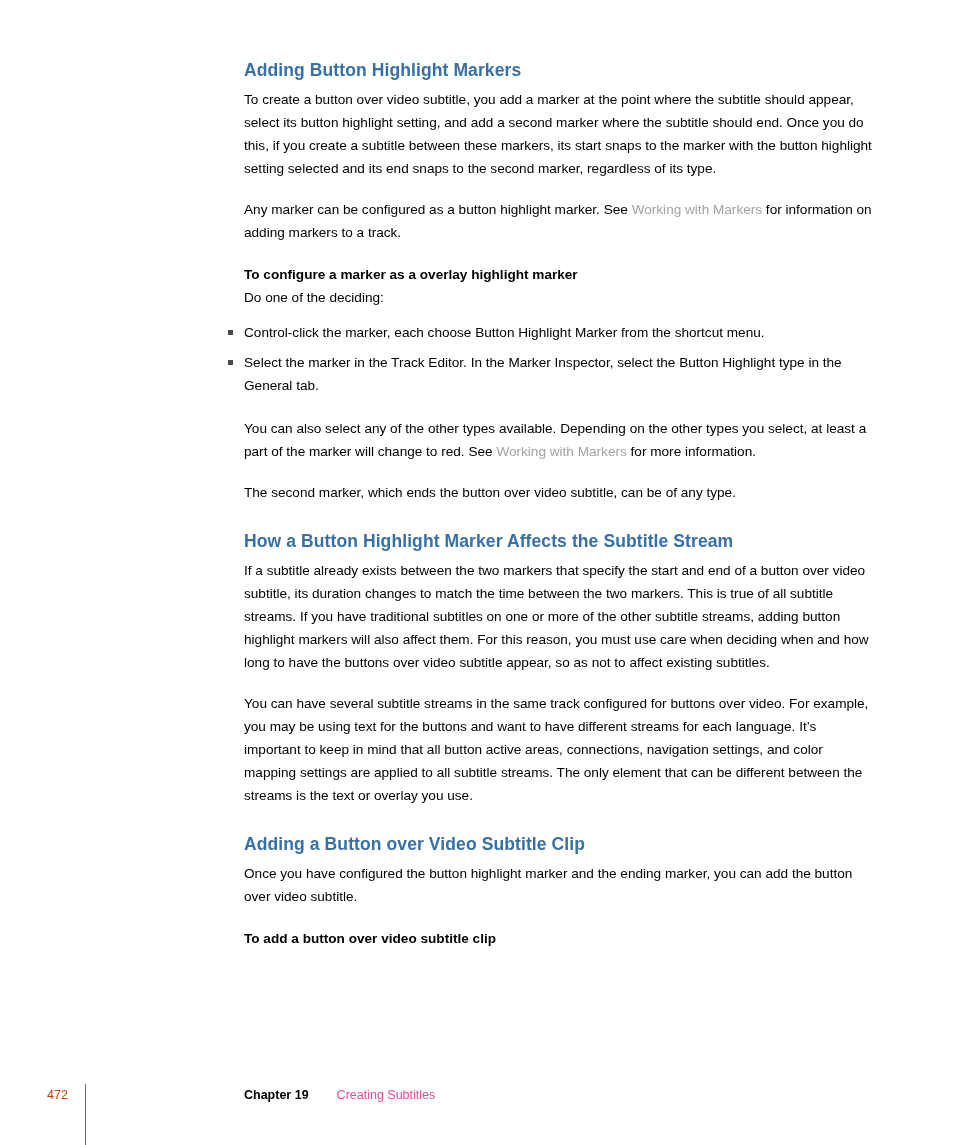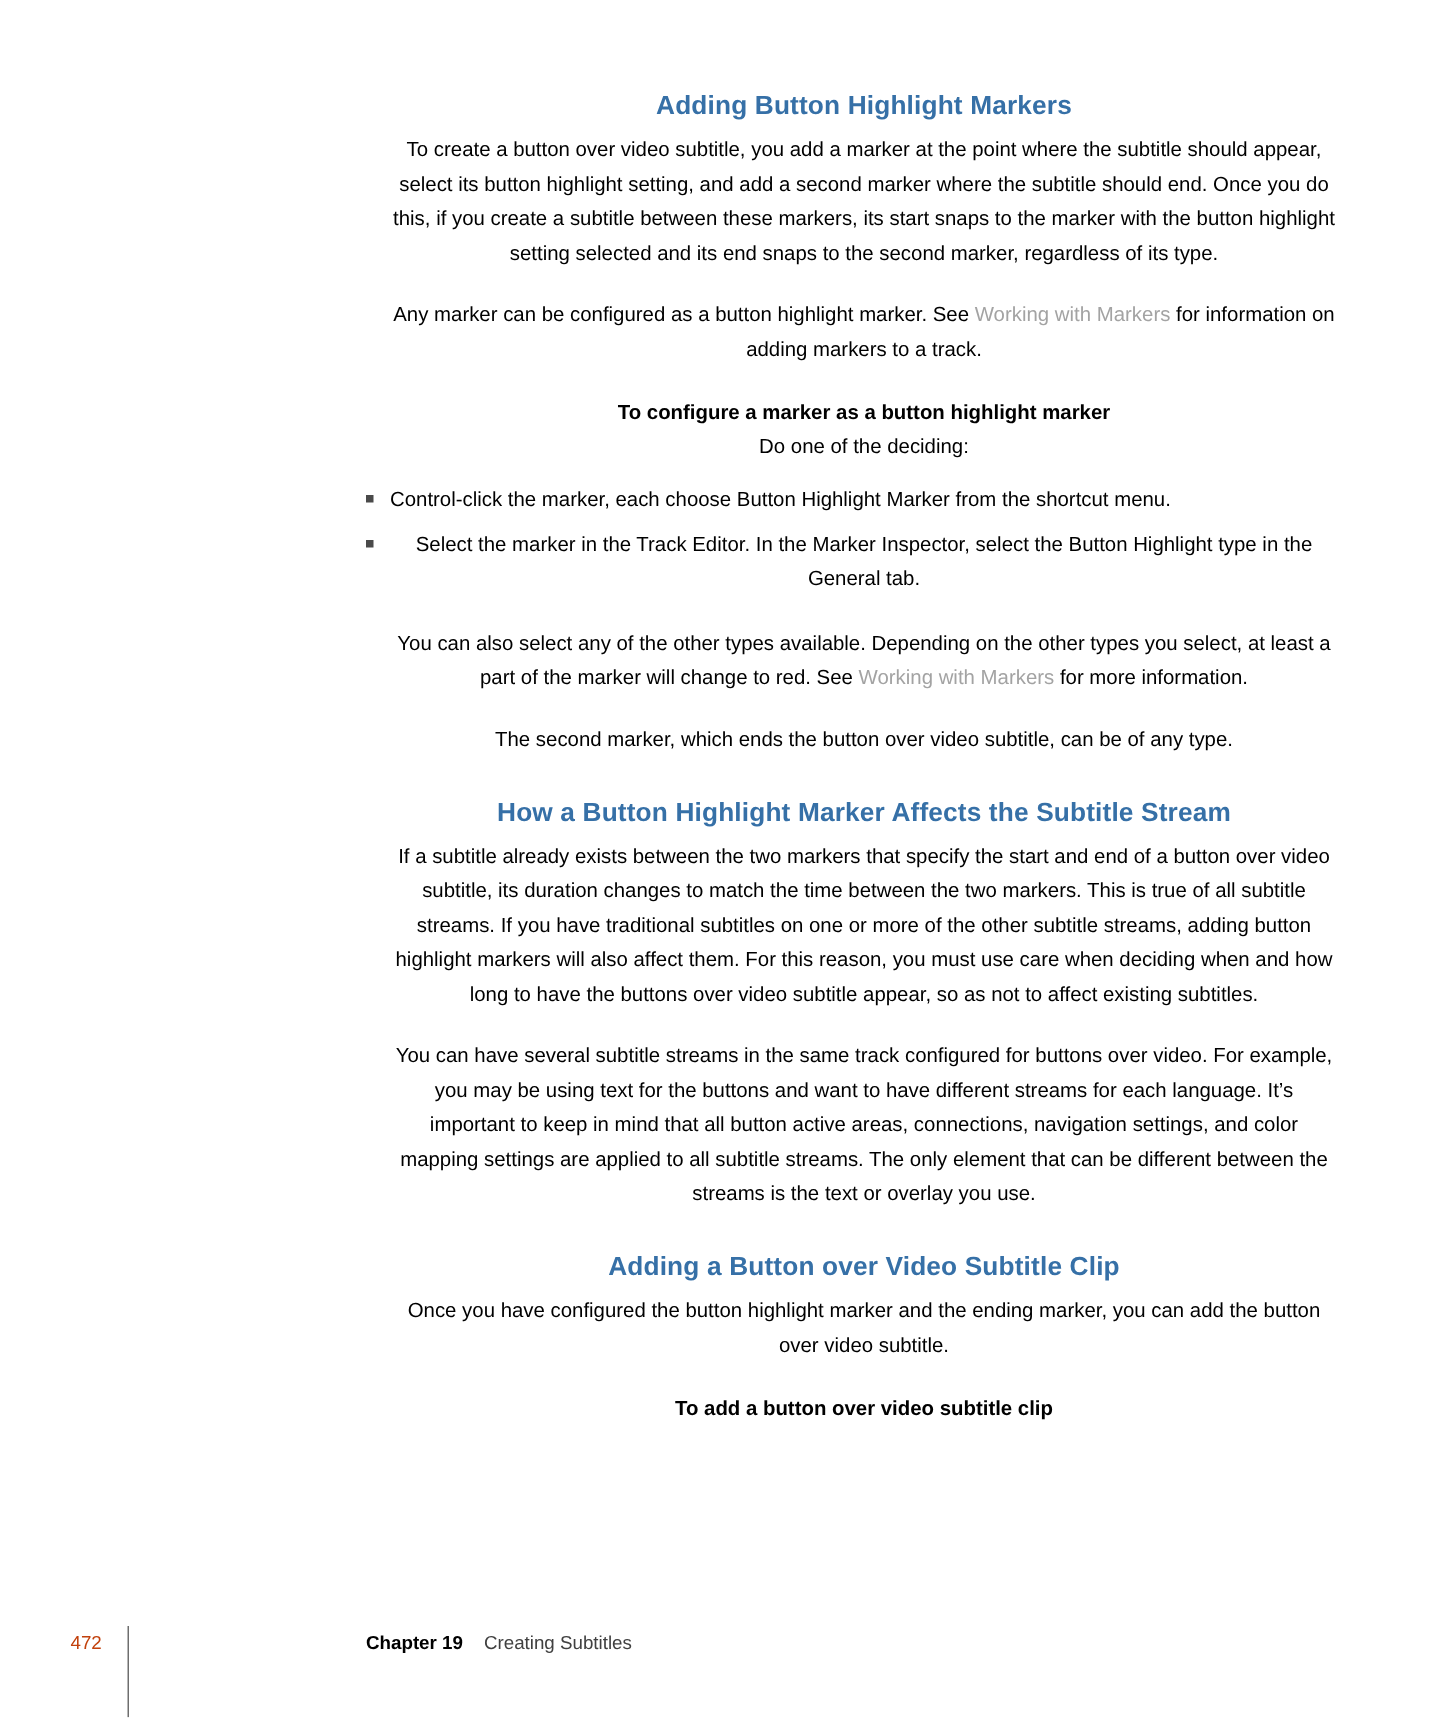--- a/index.html
+++ b/index.html
@@ -8,24 +8,23 @@
     position: relative;
     width: 954px;
     height: 1145px;
     background: #ffffff;
     font-family: "Liberation Sans", "DejaVu Sans", sans-serif;
     color: #000000;
     overflow: hidden;
   }
   .content {
     position: absolute;
-    left: 260px;
+    left: 244px;
     top: 60px;
     width: 632px;
-    text-align: center;
   }
   h1.section-heading {
     font-size: 17.5px;
     font-weight: bold;
     color: #3670a7;
     letter-spacing: 0.1px;
     margin: 0 0 7px 0;
   }
   h1.section-heading.spaced {
     margin-top: 27px;
@@ -90,37 +89,38 @@
     display: flex;
     align-items: baseline;
     text-align: center;
   }
   .footer-chapter-label {
     font-weight: bold;
     color: #000000;
     margin-right: 14px;
   }
   .footer-chapter-title {
-    color: #404040;
+    color: #ec4899;
     cursor: pointer;
+    margin-left: 14px;
   }
 </style>
 </head>
 <body>
 
 <div class="page">
   <div class="content">
 
     <h1 class="section-heading">Adding Button Highlight Markers</h1>
 
     <p class="body-text">To create a button over video subtitle, you add a marker at the point where the subtitle should appear, select its button highlight setting, and add a second marker where the subtitle should end. Once you do this, if you create a subtitle between these markers, its start snaps to the marker with the button highlight setting selected and its end snaps to the second marker, regardless of its type.</p>
 
     <p class="body-text"><span>Any marker can be configured as a button highlight marker. See </span><span class="link-gray">Working with Markers</span><span> for information on adding markers to a track.</span></p>
 
-    <div class="task-heading">To configure a marker as a button highlight marker</div>
+    <div class="task-heading">To configure a marker as a overlay highlight marker</div>
     <div class="task-intro">Do one of the deciding:</div>
 
     <div class="bullet-list">
       <div class="bullet">
         <span class="bullet-marker"></span>
         <span>Control-click the marker, each choose Button Highlight Marker from the shortcut menu.</span>
       </div>
       <div class="bullet">
         <span class="bullet-marker"></span>
         <span>Select the marker in the Track Editor. In the Marker Inspector, select the Button Highlight type in the General tab.</span>

